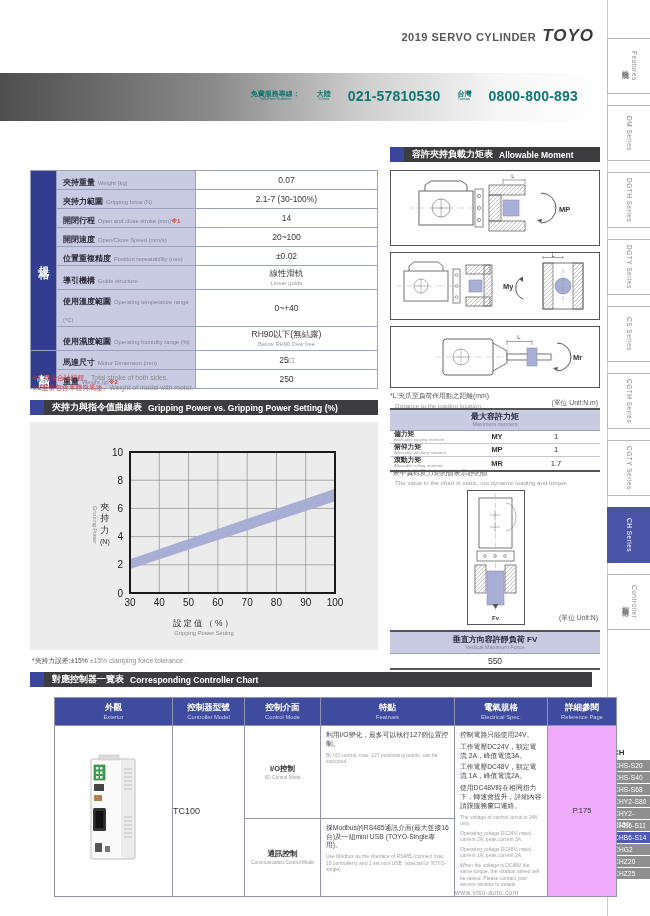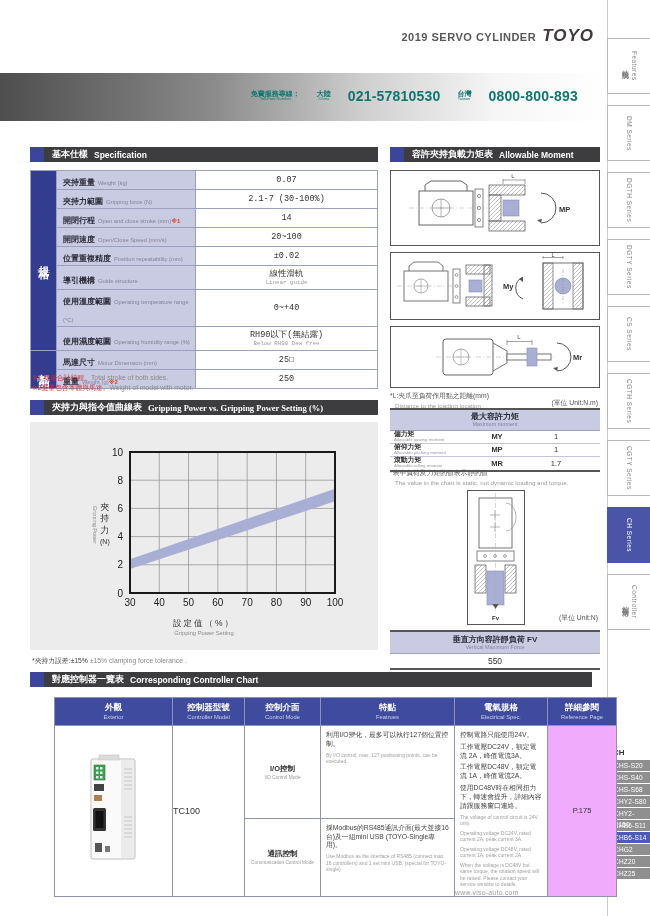--- a/index.html
+++ b/index.html
@@ -46,21 +46,21 @@
   .spec-wrap { position:absolute; left:30px; top:170px; width:348px; }
   table.spec { width:100%; border-collapse:collapse; }
   table.spec td { border:1px solid #9ca0bf; }
   td.grp { width:26px; background:#333d8f; color:#fff; text-align:center; vertical-align:middle; }
   td.grp .gzh { writing-mode:vertical-rl; font-size:11px; font-weight:bold; letter-spacing:3px; margin:0 auto; }
   td.grp .gen { font-size:5.5px; color:#c7cbe8; display:block; margin-top:2px; }
   td.lbl { width:139px; background:#c9cbe3; padding:0 0 0 6px; }
   td.lbl .lzh { font-size:8px; font-weight:bold; color:#2c2c3a; }
   td.lbl .len { font-size:5.8px; color:#83839a; margin-left:3px; }
   td.lbl .note { font-size:6px; color:#d42; font-weight:bold; }
-  td.val { text-align:center; font-size:8.5px; color:#333; background:#fff;font-family:Liberation Mono, monospace; }
+  td.val { text-align:center; font-size:8.5px; color:#333; background:#fff; }
   td.val .sub { display:block; font-size:5.8px; color:#999; line-height:1.1; }
   tr.h19 { height:19px; } tr.h24 { height:24px; }
   .footnotes { position:absolute; left:32px; top:373px; line-height:1.5; }
   .footnotes .fn { font-size:6.8px; }
   .footnotes .fzh { color:#cc3333; }
   .footnotes .fen { color:#8a8a8a; }
 
   
   .mbox { position:absolute; left:390px; width:210px; border:1.5px solid #555; background:#fff; }
   .mnote { position:absolute; left:390px; font-size:6.8px; color:#555; }
@@ -184,27 +184,20 @@
         <div class="ch-item">CHY2-S80</div>
         <div class="ch-item">CHY2-S150</div>
         <div class="ch-item">CHB6-S11</div>
         <div class="ch-item active">CHB6-S14</div>
         <div class="ch-item">CHG2</div>
         <div class="ch-item">CHZ20</div>
         <div class="ch-item">CHZ25</div>
       </div>
   </div>
 
-  <div class="sec-hdr" style="left:30px; top:147px; width:348px;">
-    <div class="sq"></div>
-    <div class="bar">
-      <span>基本仕樣</span>
-      <span class="en">Specification</span>
-    </div>
-  </div>
   <div class="spec-wrap">
     <table class="spec">
         <tbody id="spec-body">
           <tr class="h19">
             <td class="grp" rowspan="8"><span class="gzh">規格</span><span class="gen">Spec</span></td>
             <td class="lbl"><span class="lzh">夾持重量</span><span class="len">Weight (kg)</span><span class="note"></span></td>
             <td class="val">0.07</td>
           </tr>
           <tr class="h19">
             <td class="lbl"><span class="lzh">夾持力範圍</span><span class="len">Gripping force (N)</span><span class="note"></span></td>
@@ -425,21 +418,21 @@
   <div class="unit-lbl" style="top:613px; right:52px;">(單位 Unit:N)</div>
 
   <div class="fv-table">
     <div class="fhead">
       <span class="hzh">垂直方向容許靜負荷 FV</span>
       <span class="hen">Vertical Maximum Force</span>
     </div>
     <div class="fval">550</div>
   </div>
 
-  <div class="sec-hdr" style="left:30px; top:400px; width:348px;font-family:Liberation Serif, serif;">
+  <div class="sec-hdr" style="left:30px; top:400px; width:348px;">
     <div class="sq"></div>
     <div class="bar">
       <span>夾持力與指令值曲線表</span>
       <span class="en">Gripping Power vs. Gripping Power Setting (%)</span>
     </div>
   </div>
   <div class="chart-panel">
     <div class="chart-ylab">
       <span class="gp">Gripping Power</span>
       <span class="zh" id="ylab-zh">夾<br>持<br>力<br><span style="font-size:7px">(N)</span></span>

